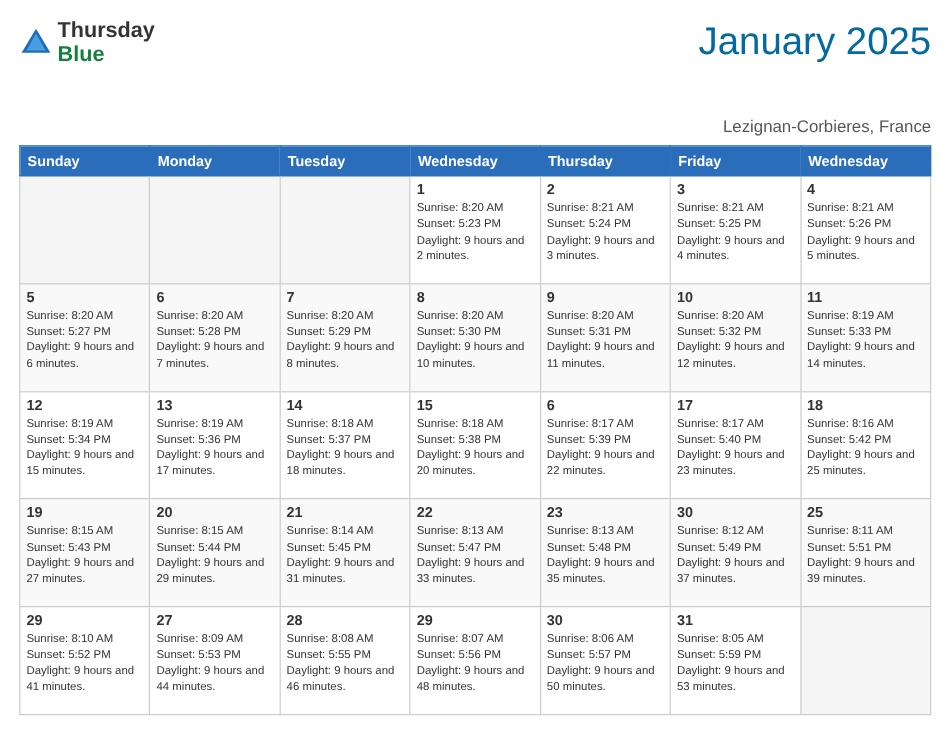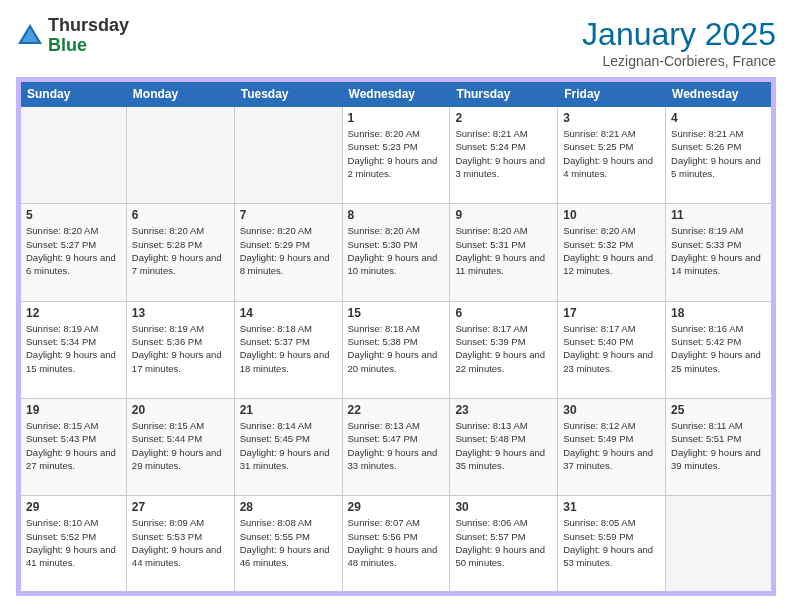--- a/index.html
+++ b/index.html
@@ -43,24 +43,25 @@
       text-align: right;
     }
     .month-title {
       font-size: 32px;
       font-weight: normal;
       color: #0369a1;
     }
     .location {
       font-size: 14px;
       color: #555;
+      margin-top: 44px;
     }
     .calendar {
       flex: 1;
-      border: 5px solid #c4b5fd;
+      border: 1px solid #c4b5fd;
       border-collapse: collapse;
       width: 100%;
       table-layout: fixed;
     }
     .calendar th {
       background: #2a6ebb;
       color: white;
       text-align: left;
       padding: 5px 6px;
       font-size: 12px;

